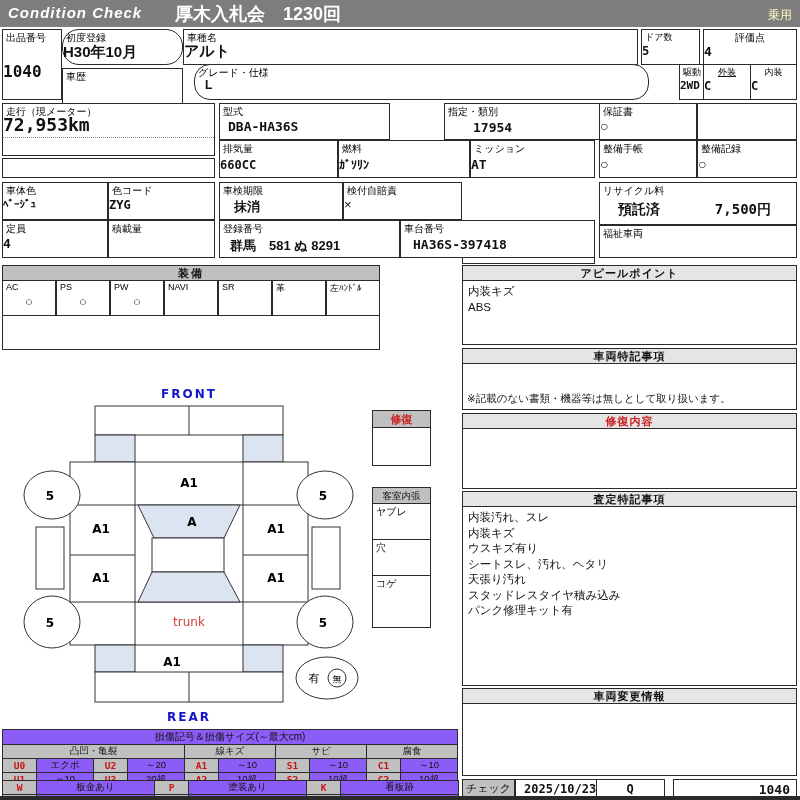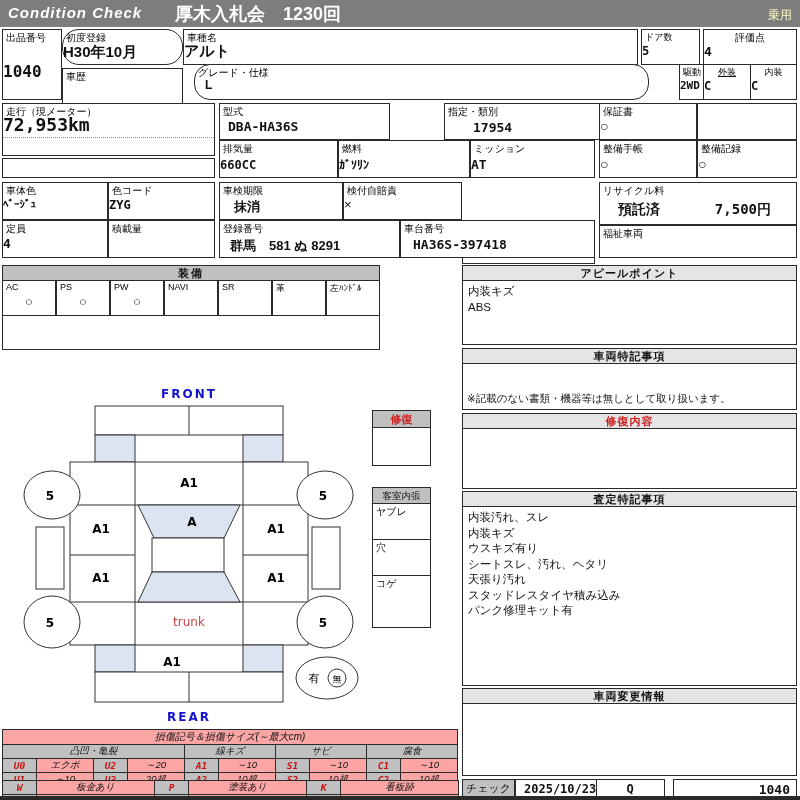--- a/index.html
+++ b/index.html
@@ -15,21 +15,21 @@
   .mono { font-family:"DejaVu Sans Mono","Liberation Mono",monospace; }
   .hdrbar { position:absolute; left:0; top:0; width:800px; height:27px; background:#7d7d7d; color:#fff; }
   .panel { position:absolute; left:462px; width:335px; border:1px solid #2a2a2a; background:#fff; }
   .phead { height:15px; background:#e5e5e5; border-bottom:1px solid #2a2a2a;
            text-align:center; font-size:11px; line-height:14px; font-weight:bold; letter-spacing:1px;}
   .phead.red { color:#cc2020; }
   .plines { padding:3px 5px; font-size:11.5px; line-height:15.5px; }
   .gray { background:#c0c0c0; }
   .eqcell { position:absolute; top:280px; width:54px; height:36px; border:1px solid #2a2a2a; background:#fff; }
   .eqmark { position:absolute; left:0; right:0; top:13px; text-align:center; font-size:13px; }
-  table.lg { position:absolute; border-collapse:collapse; table-layout:fixed; background:#fca5a5;font-style:italic; }
+  table.lg { position:absolute; border-collapse:collapse; table-layout:fixed; background:#8b5cf6; }
   table.lg td { border:1px solid #2a2a2a; font-size:9.5px; text-align:center; height:11px;
                 padding:0 1px; white-space:nowrap; overflow:hidden; }
   table.lg td.code { background:#c0c0c0; color:#cc1111; font-weight:bold;
                      font-family:"DejaVu Sans Mono","Liberation Mono",monospace; }
   table.lg td.ttl { font-size:10px; height:13px; }
   table.lg td.grp { background:#c0c0c0; font-size:9.5px; }
   svg text { font-family:"DejaVu Sans","Liberation Sans",sans-serif; }
 </style>
 </head>
 <body>

